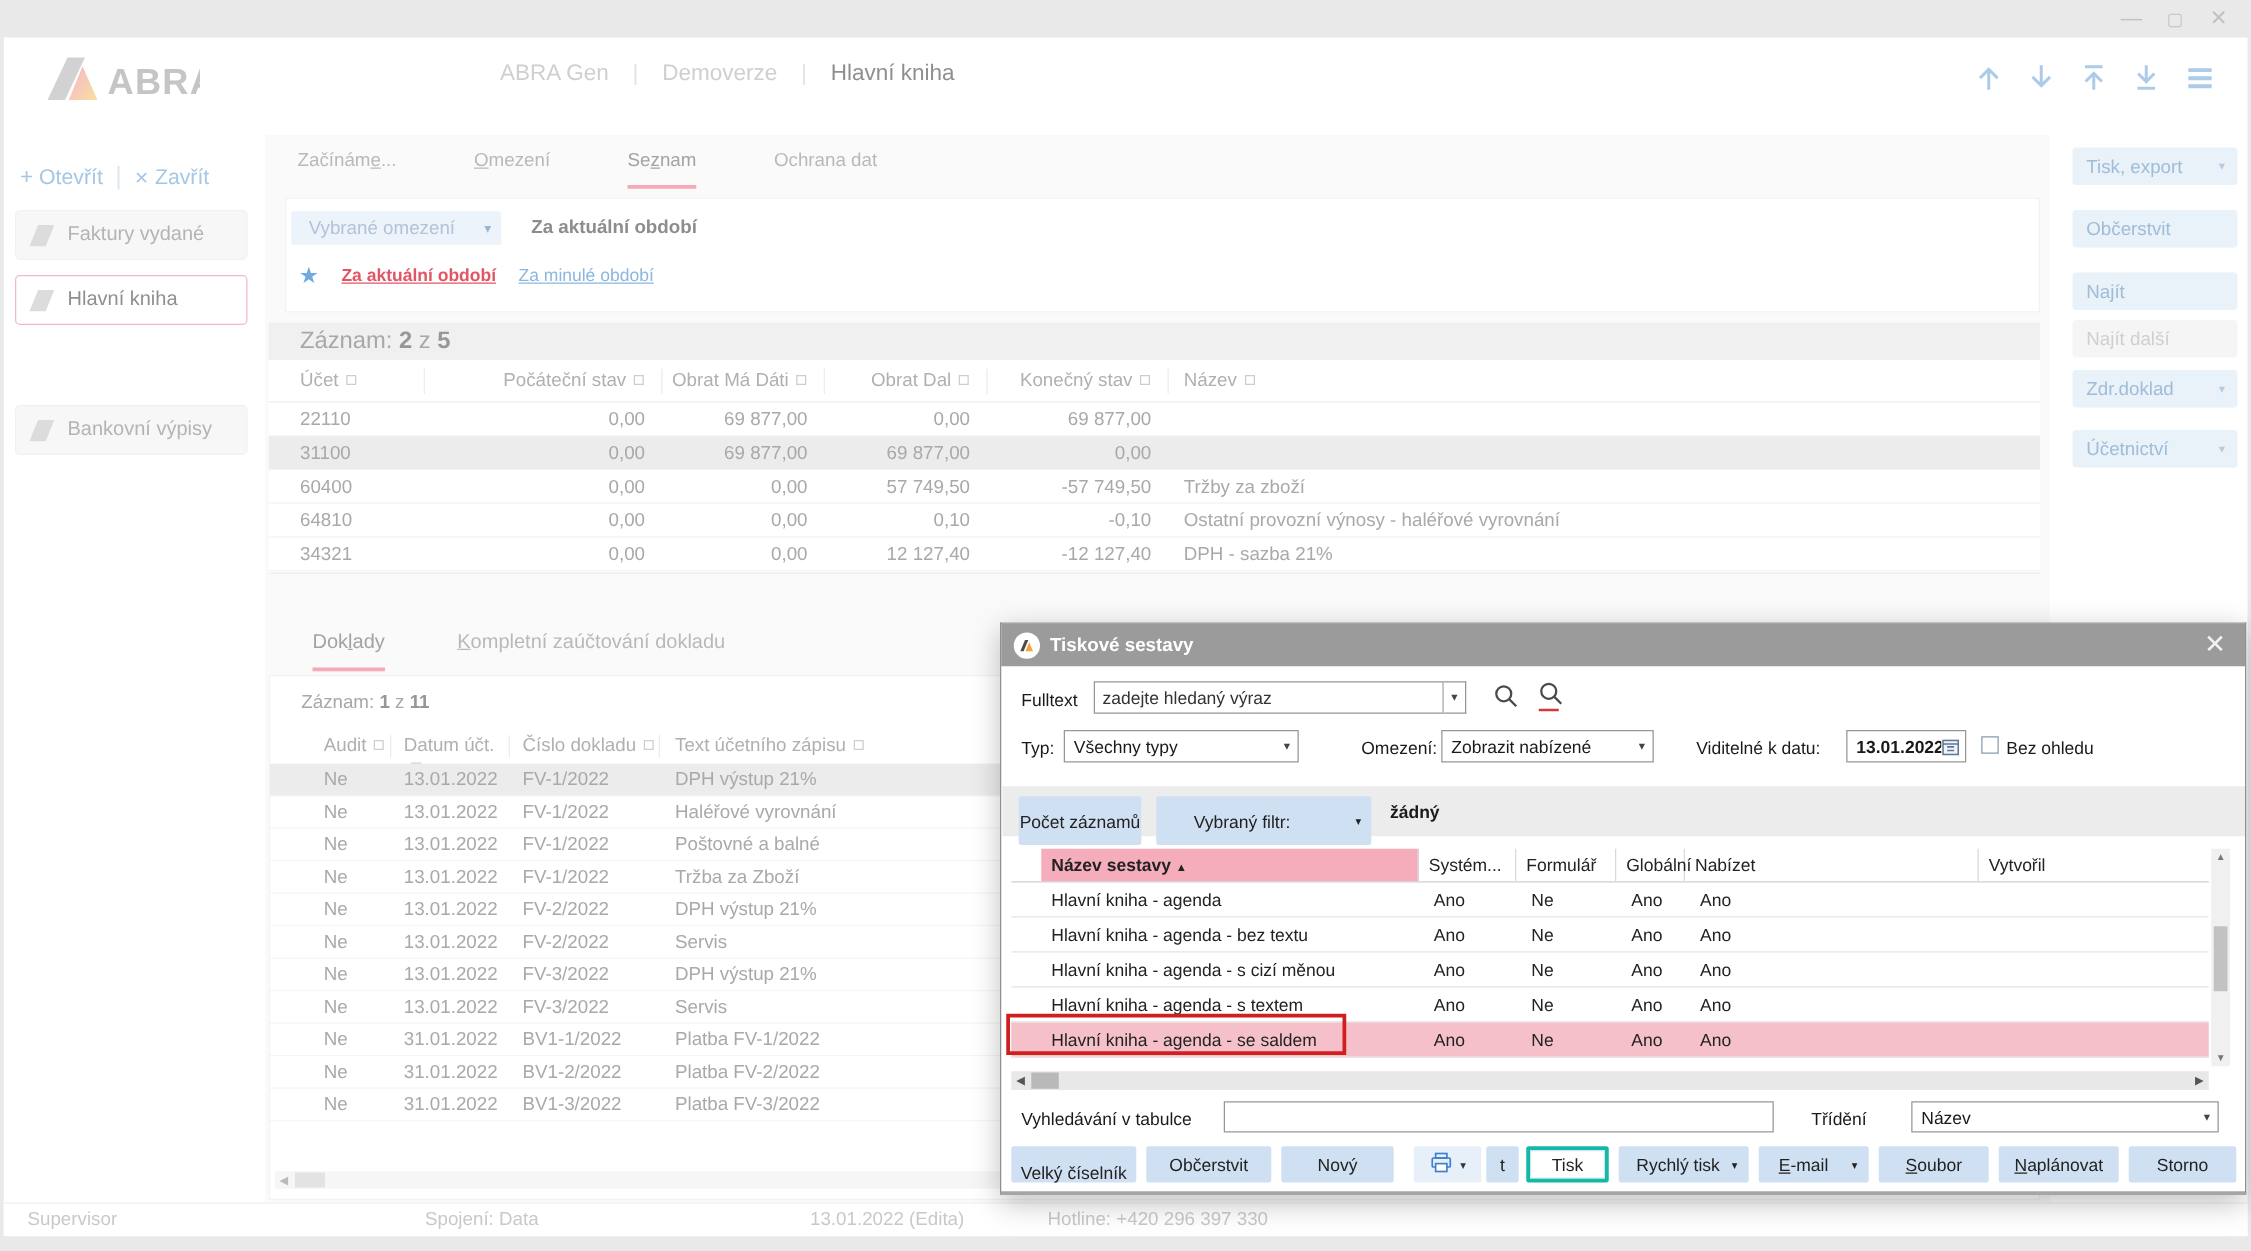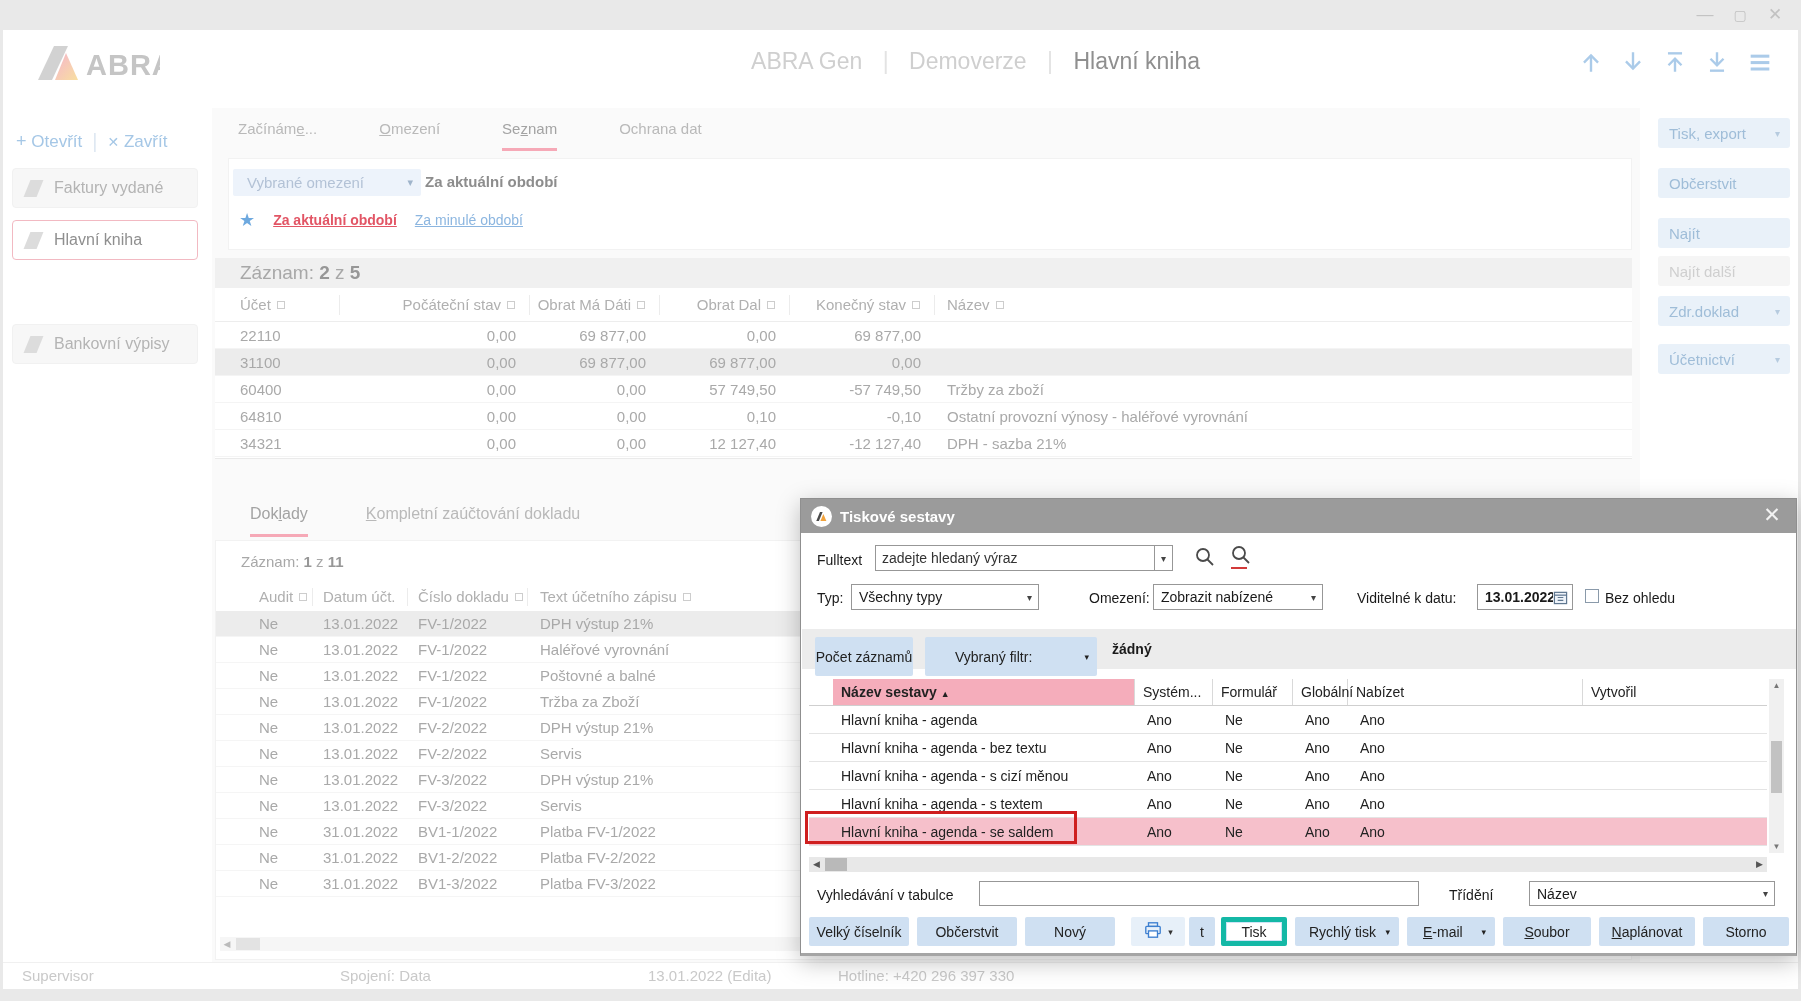--- a/index.html
+++ b/index.html
@@ -5,21 +5,21 @@
   html,body{margin:0;padding:0;background:#dcdcdc;font-family:"Liberation Sans",sans-serif;}
   .screen{position:relative;width:1801px;height:1001px;background:#e9e9e9;overflow:hidden;}
 
   
   .titlebar{position:absolute;left:0;top:0;width:1801px;height:30px;background:#e9e9e9;}
   .wctl{position:absolute;top:4px;width:26px;height:22px;color:#c2c2c2;font-size:17px;line-height:22px;text-align:center;cursor:default;}
   .app{position:absolute;left:3px;top:30px;width:1795px;height:958px;background:#ffffff;}
 
   
   .logo{position:absolute;left:30px;top:42px;}
-  .breadcrumb{position:absolute;left:400px;top:48px;width:800px;text-align:right;font-size:23px;color:#cfcfcf;white-space:nowrap;}
+  .breadcrumb{position:absolute;left:400px;top:48px;width:800px;text-align:left;font-size:18px;color:#cfcfcf;white-space:nowrap;}
   .breadcrumb .sep{color:#e3e3e3;margin:0 14px;}
   .breadcrumb .dim{color:#cfcfcf;}
   .breadcrumb .page{color:#8f8f8f;}
   .navicons{position:absolute;left:1578px;top:48px;display:flex;gap:16px;align-items:center;}
   .navicons svg{display:block;}
 
   
   .side-actions{position:absolute;left:16px;top:130px;display:flex;align-items:center;gap:10px;font-size:17px;color:#a5c7e6;}
   .side-actions .divider{color:#dfe8f2;font-size:20px;}
   .side-actions .ic{font-size:18px;}
@@ -110,21 +110,21 @@
   .p-row.sel{background:#f6c0cb;}
   .redbox{position:absolute;left:4px;top:312px;width:272px;height:33px;border:3px solid #cf1f1f;box-sizing:border-box;z-index:3;}
   .vscroll{position:absolute;left:968px;top:180px;width:15px;height:174px;background:#f0f0f0;}
   .vs-arrow{position:absolute;left:0;width:15px;height:13px;color:#777;font-size:8px;line-height:13px;text-align:center;}
   .vs-thumb{position:absolute;left:2px;top:62px;width:11px;height:52px;background:#c2c2c2;}
   .hscroll2{position:absolute;left:8px;top:358px;width:958px;height:15px;background:#e8e8e8;}
   .hs2-thumb{position:absolute;left:16px;top:1px;width:22px;height:13px;background:#b9b9b9;}
   .hs2-arrow{position:absolute;top:0;width:15px;height:15px;color:#555;font-size:9px;line-height:15px;text-align:center;}
 
   .dlg-buttons .bbtn{top:418px;height:29px;}
-  .btn-tisk{background:#fff !important;border:5px solid #14b8a6;box-shadow:0 0 0 1px #cfe3f5 inset;align-items:center;}
+  .btn-tisk{background:#fff !important;border:3px solid #14b8a6;box-shadow:0 0 0 1px #cfe3f5 inset;align-items:center;}
   .prbtn{background:#e7f0f9;display:flex;align-items:center;justify-content:center;gap:5px;}
   .prbtn .arr{font-size:9px;color:#333;}
   .chk{position:absolute;width:14px;height:14px;border:1px solid #8a9aaa;background:#fff;box-sizing:border-box;}
   .red-underline{position:absolute;height:2px;background:#d23a3a;}
   u{text-decoration:underline;}
 </style>
 </head>
 <body>
 
 <div class="screen">
@@ -214,21 +214,21 @@
   <div class="content"></div>
 
   <div class="tabs">
     <span class="tab">Začínám<u>e</u>...</span>
     <span class="tab"><u>O</u>mezení</span>
     <span class="tab active">Se<u>z</u>nam</span>
     <span class="tab">Ochrana dat</span>
   </div>
 
   <div class="filter-card">
-    <div class="sel-blue" style="position:absolute;left:4px;top:10px;width:188px;height:27px;">
+    <div class="sel-blue" style="position:absolute;left:4px;top:10px;width:168px;height:27px;">
       <span>Vybrané omezení</span>
       <span class="arr">▾</span>
     </div>
     <span class="fc-current">Za aktuální období</span>
     <div class="fc-links">
       <span class="star">★</span>
       <span class="link-red">Za aktuální období</span>
       <span class="link-blue">Za minulé období</span>
     </div>
   </div>
@@ -541,21 +541,21 @@
 
     <span class="lbl" style="left:16px;top:388px;">Vyhledávání v tabulce</span>
     <input class="dlg-input" style="left: 178px; top: 382px; width: 440px; height: 25px;" value="">
     <span class="lbl" style="left:648px;top:388px;">Třídění</span>
     <div class="box" style="left:728px;top:382px;width:246px;height:25px;">
       <span class="val">Název</span>
         <span class="arr">▾</span>
     </div>
 
     <div class="dlg-buttons">
-      <div class="bbtn" style="left:8px;width:100px;">
+      <div class="bbtn" style="left:8px;width:100px;align-items:flex-end;">
           <span>Velký číselník</span>
         </div>
       <div class="bbtn" style="left:116px;width:100px;">
           <span>Občerstvit</span>
         </div>
       <div class="bbtn" style="left:224px;width:90px;">
           <span>Nový</span>
         </div>
       <div class="bbtn prbtn" style="left:330px;width:54px;">
         <span>

